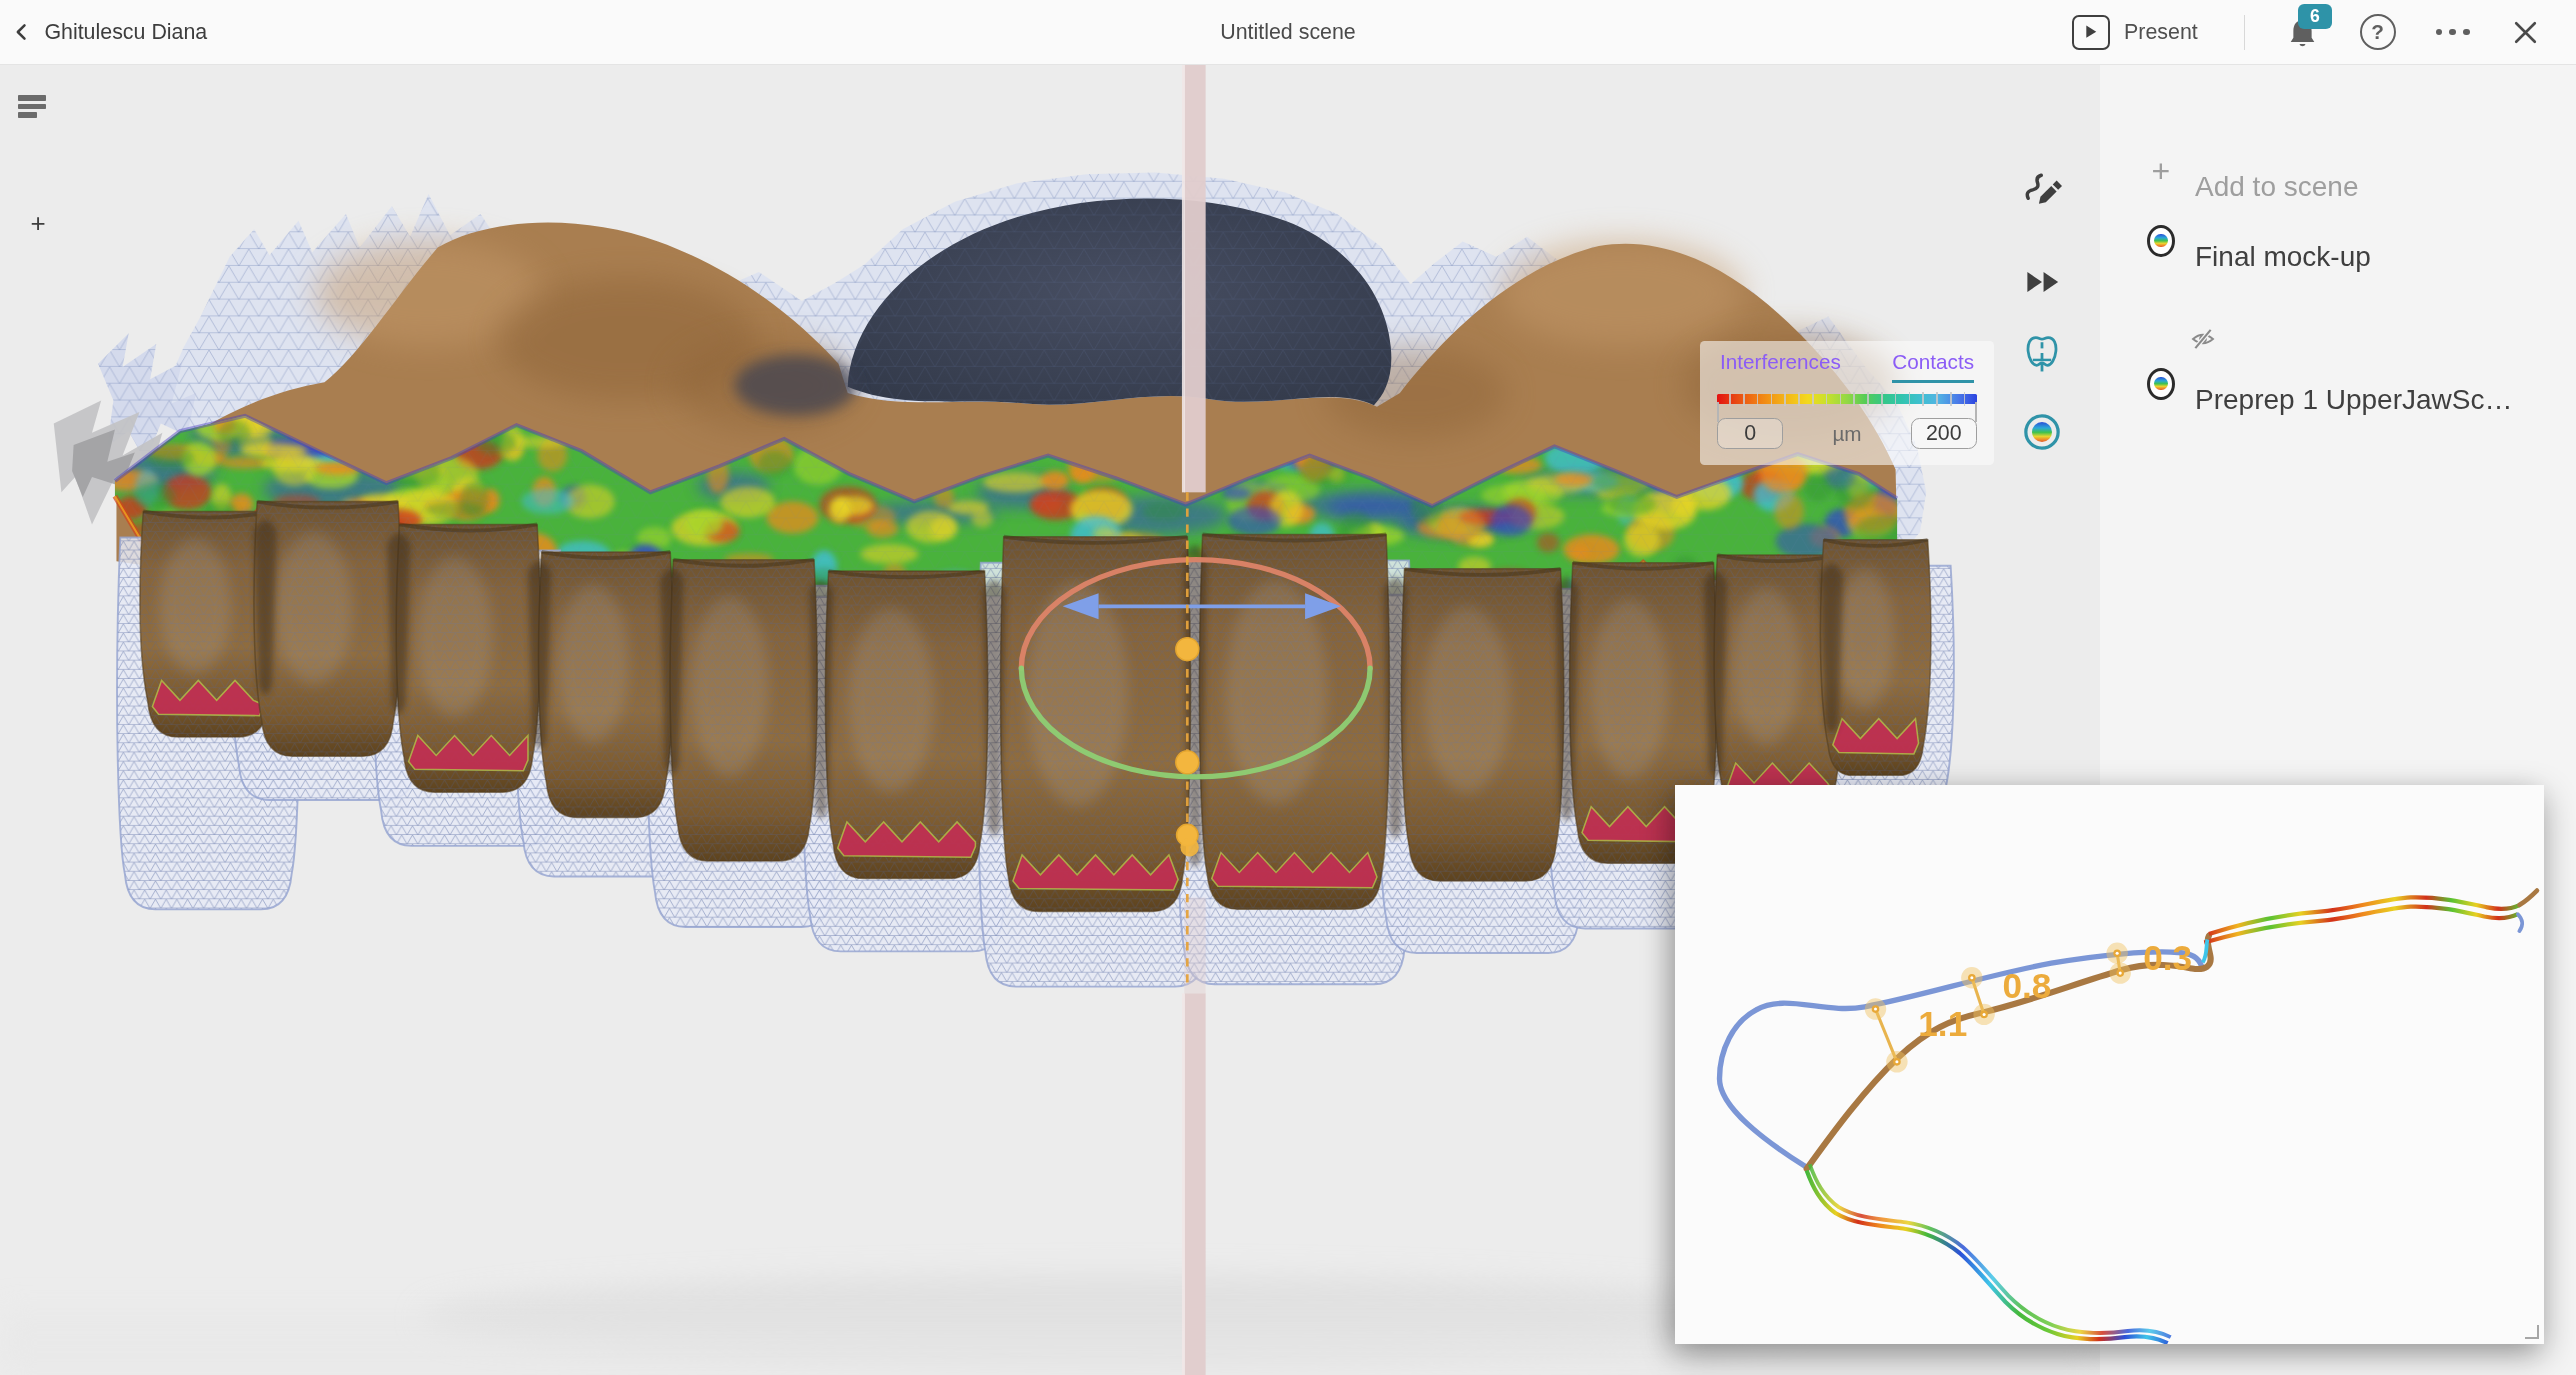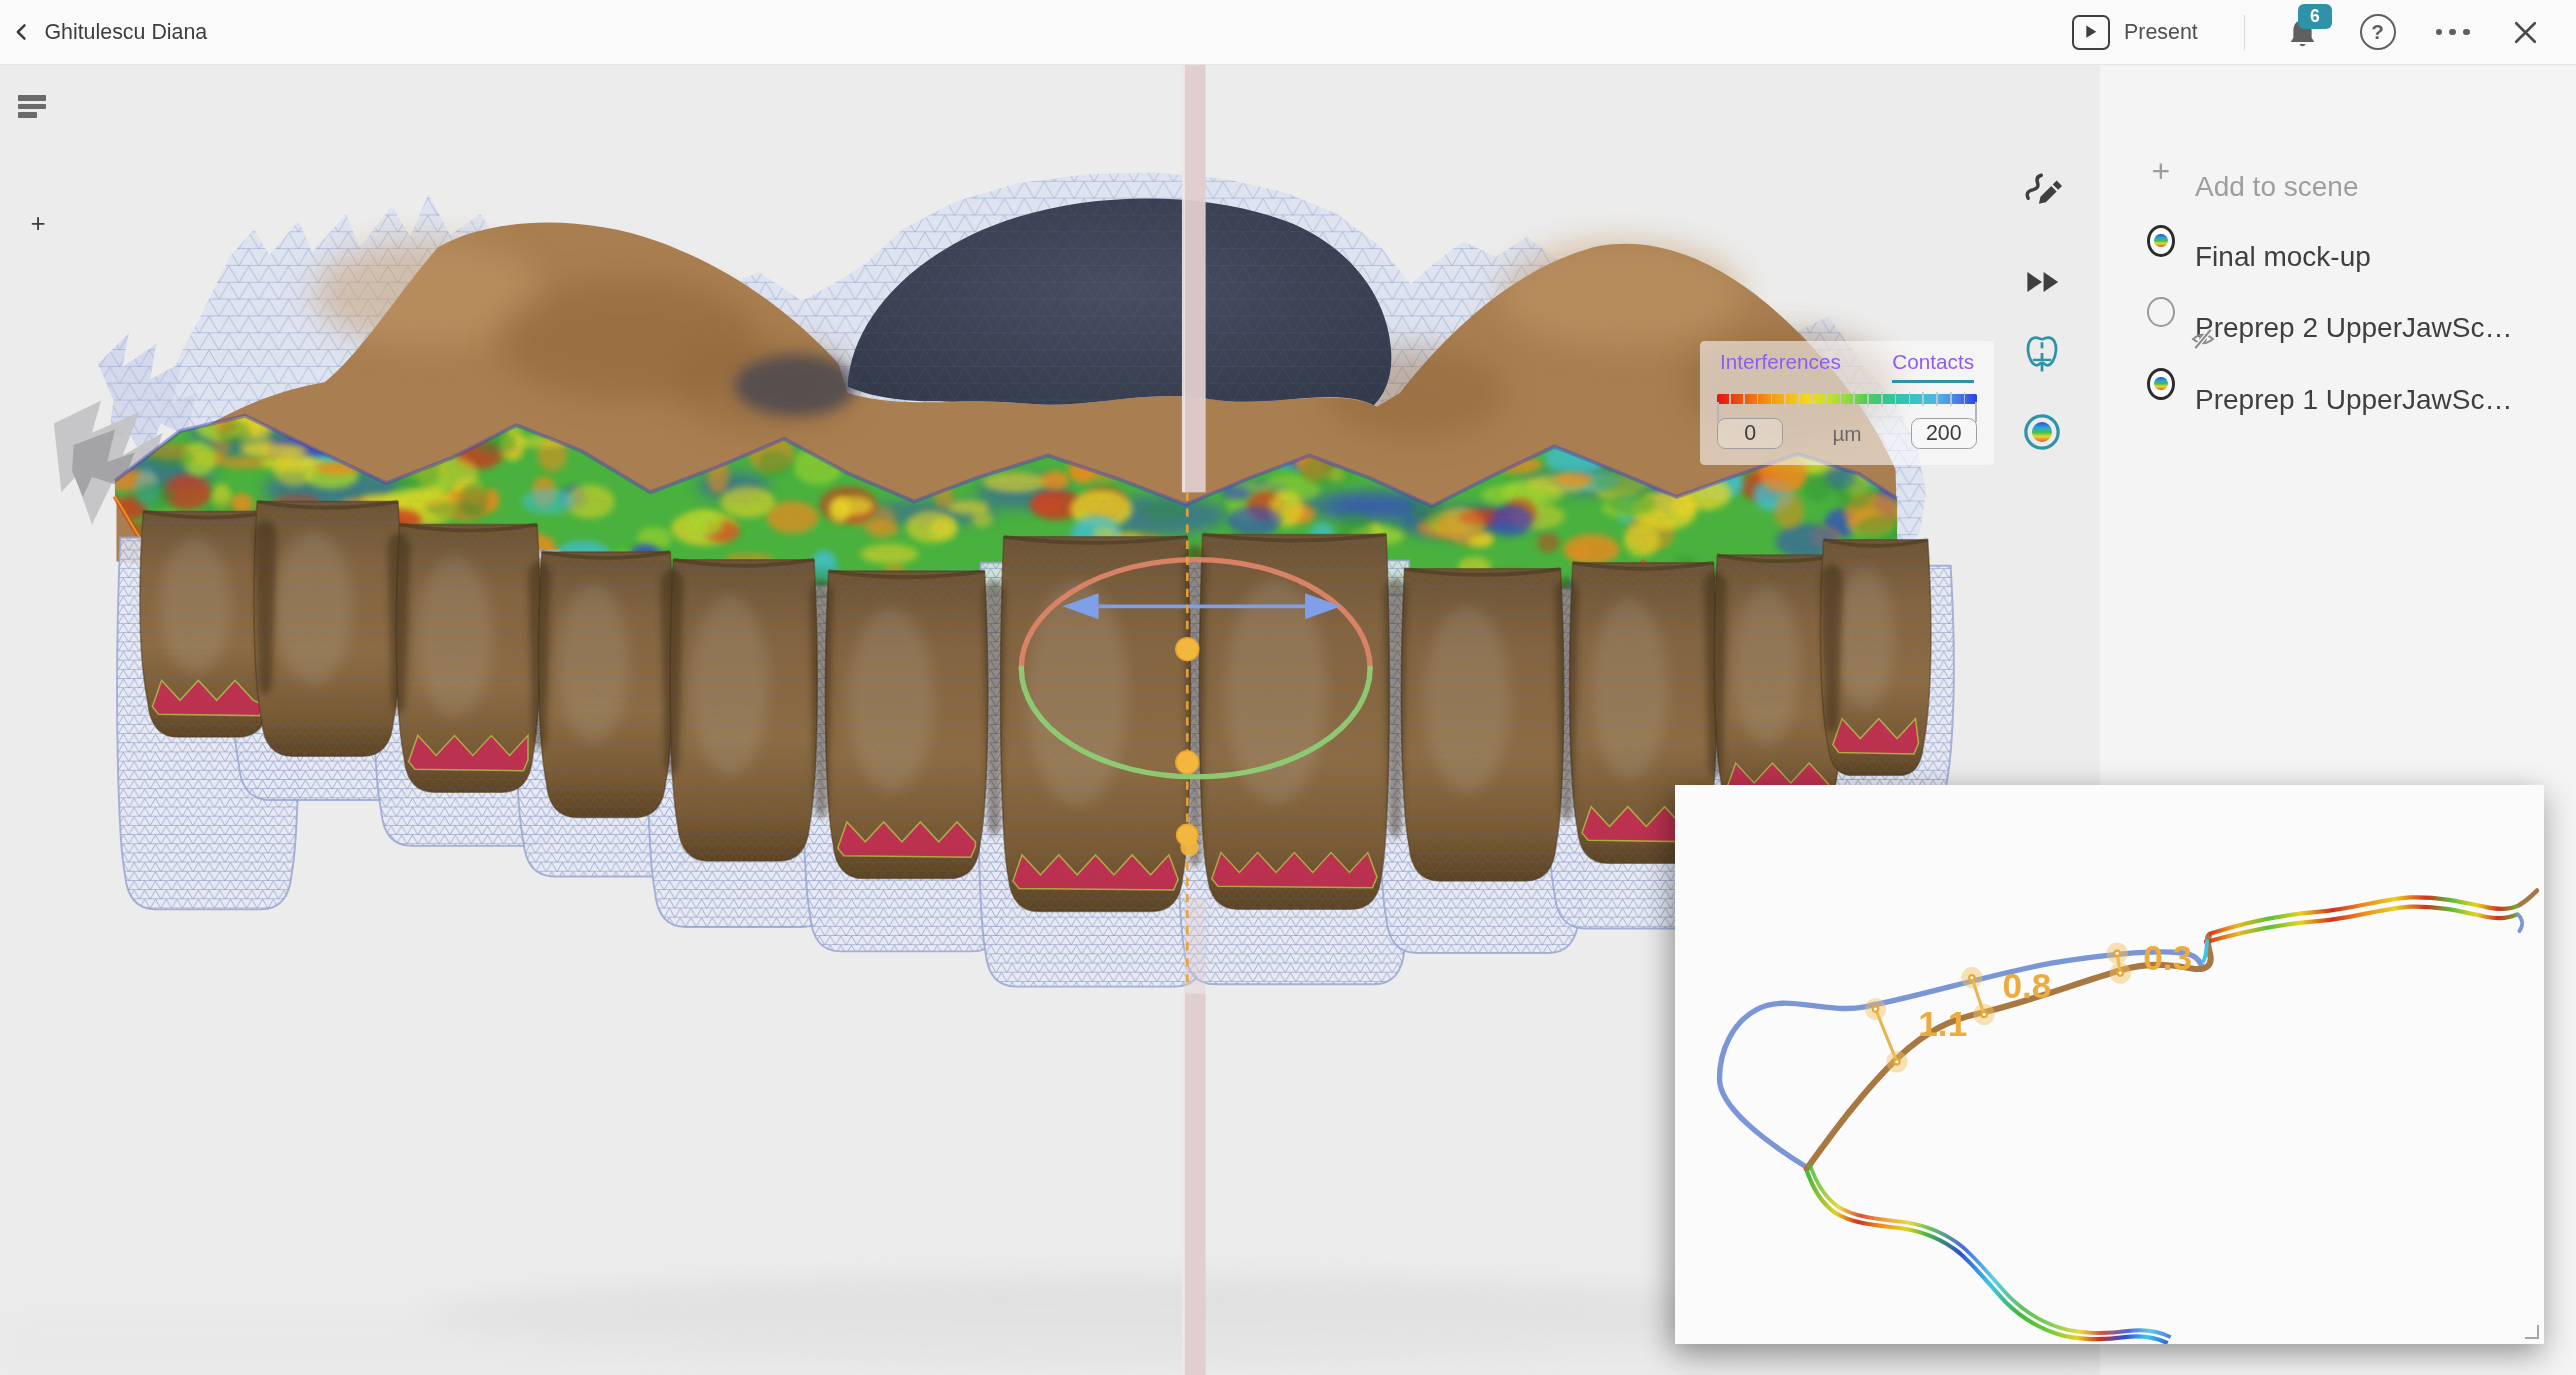--- a/index.html
+++ b/index.html
@@ -81,20 +81,21 @@
 
 <div class="app">
 
   <header class="topbar">
     <div class="tb-left">
       <svg class="chev" viewBox="0 0 24 24">
         <path d="M15 4 L7 12 L15 20" fill="none" stroke="#3d3d3d" stroke-width="3" stroke-linecap="round" stroke-linejoin="round"></path>
       </svg>
       <span class="tb-back-label">Ghitulescu Diana</span>
     </div>
+    <div class="tb-title">Untitled scene</div>
     <div class="tb-right">
       <button class="present">
         <span class="present-box">
           <svg viewBox="0 0 18 20">
               <polygon points="3,2 16,10 3,18" fill="#3f3f3f"></polygon>
             </svg>
         </span>
         <span class="present-label">Present</span>
       </button>
       <div class="tb-divider"></div>
@@ -633,26 +634,20 @@
       <span class="p-label">Add to scene</span>
     </div>
     <div class="p-row" style="top:158px">
       <span class="p-ico">
           <span class="radio-sel">
             <i></i>
           </span>
         </span>
       <span class="p-label">Final mock-up</span>
     </div>
-    <div class="p-row" style="top:229px">
-      <span class="p-ico">
-          <span class="radio-un"></span>
-        </span>
-      <span class="p-label">Preprep 2 UpperJawSc…</span>
-    </div>
     <button class="eye-btn" style="top:262px">
       <svg width="26" height="26" viewBox="0 0 34 34">
         <path d="M4 17 Q17 6 30 17 Q17 28 4 17 Z" fill="none" stroke="#8a8a8a" stroke-width="2.6"></path>
         <circle cx="17" cy="17" r="5" fill="#8a8a8a"></circle>
         <line x1="7" y1="29" x2="27" y2="5" stroke="#f4f4f4" stroke-width="6"></line>
         <line x1="7" y1="29" x2="27" y2="5" stroke="#8a8a8a" stroke-width="2.8"></line>
       </svg>
     </button>
     <div class="p-row" style="top:301px">
       <span class="p-ico">

